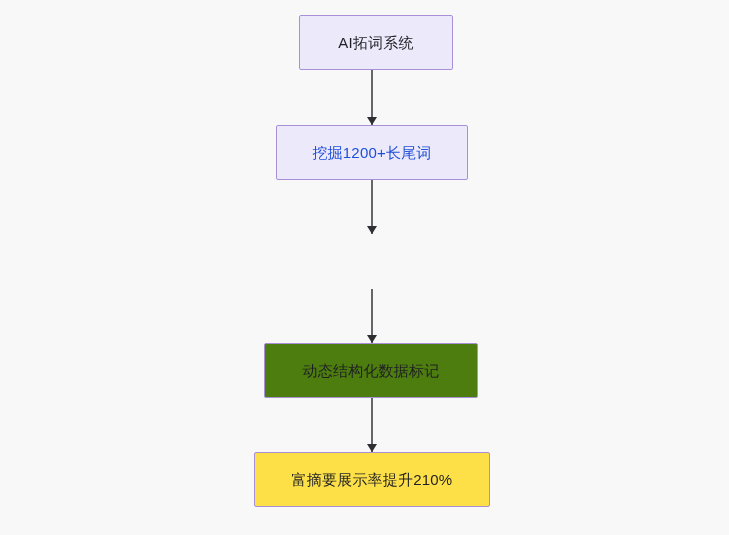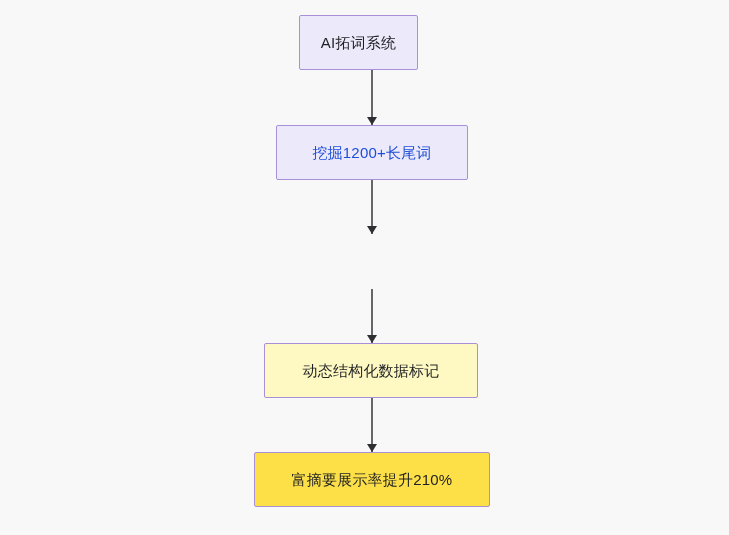--- a/index.html
+++ b/index.html
@@ -74,26 +74,26 @@
   </div>
   <div class="edge" id="edge-2" style="left: 371px; top: 289px; width: 2px; height: 54px;">
     <div class="edge-line" style="height: 54px; background: rgb(102, 102, 106);"></div>
     <div class="edge-head" style="top: 46px; border-top-color: rgb(46, 46, 51);"></div>
   </div>
   <div class="edge" id="edge-3" style="left: 371px; top: 398px; width: 2px; height: 54px;">
     <div class="edge-line" style="height: 54px; background: rgb(102, 102, 106);"></div>
     <div class="edge-head" style="top: 46px; border-top-color: rgb(46, 46, 51);"></div>
   </div>
 
-  <div class="node" id="node-0" style="left: 299px; top: 15px; width: 119px; height: 55px; background: rgb(236, 233, 251); border-color: rgb(169, 143, 216); color: rgb(31, 32, 35);">
+  <div class="node" id="node-0" style="left: 299px; top: 15px; width: 154px; height: 55px; background: rgb(236, 233, 251); border-color: rgb(169, 143, 216); color: rgb(31, 32, 35);">
     <span class="node-label">AI拓词系统</span>
   </div>
   <div class="node" id="node-1" style="left: 276px; top: 125px; width: 192px; height: 55px; background: rgb(236, 233, 251); border-color: rgb(169, 143, 216); color: #1d4ed8;">
     <span class="node-label">挖掘1200+长尾词</span>
   </div>
-  <div class="node" id="node-3" style="left: 264px; top: 343px; width: 214px; height: 55px; background: #fef9c3; border-color: rgb(169, 143, 216); color: rgb(31, 32, 35);">
+  <div class="node" id="node-3" style="left: 264px; top: 343px; width: 214px; height: 55px; background: #4d7c0f; border-color: rgb(169, 143, 216); color: rgb(31, 32, 35);">
     <span class="node-label">动态结构化数据标记</span>
   </div>
   <div class="node" id="node-4" style="left: 254px; top: 452px; width: 236px; height: 55px; background: #fde047; border-color: rgb(169, 143, 216); color: rgb(31, 32, 35);">
     <span class="node-label">富摘要展示率提升210%</span>
   </div>
 
 </div>
 
 </body></html>

